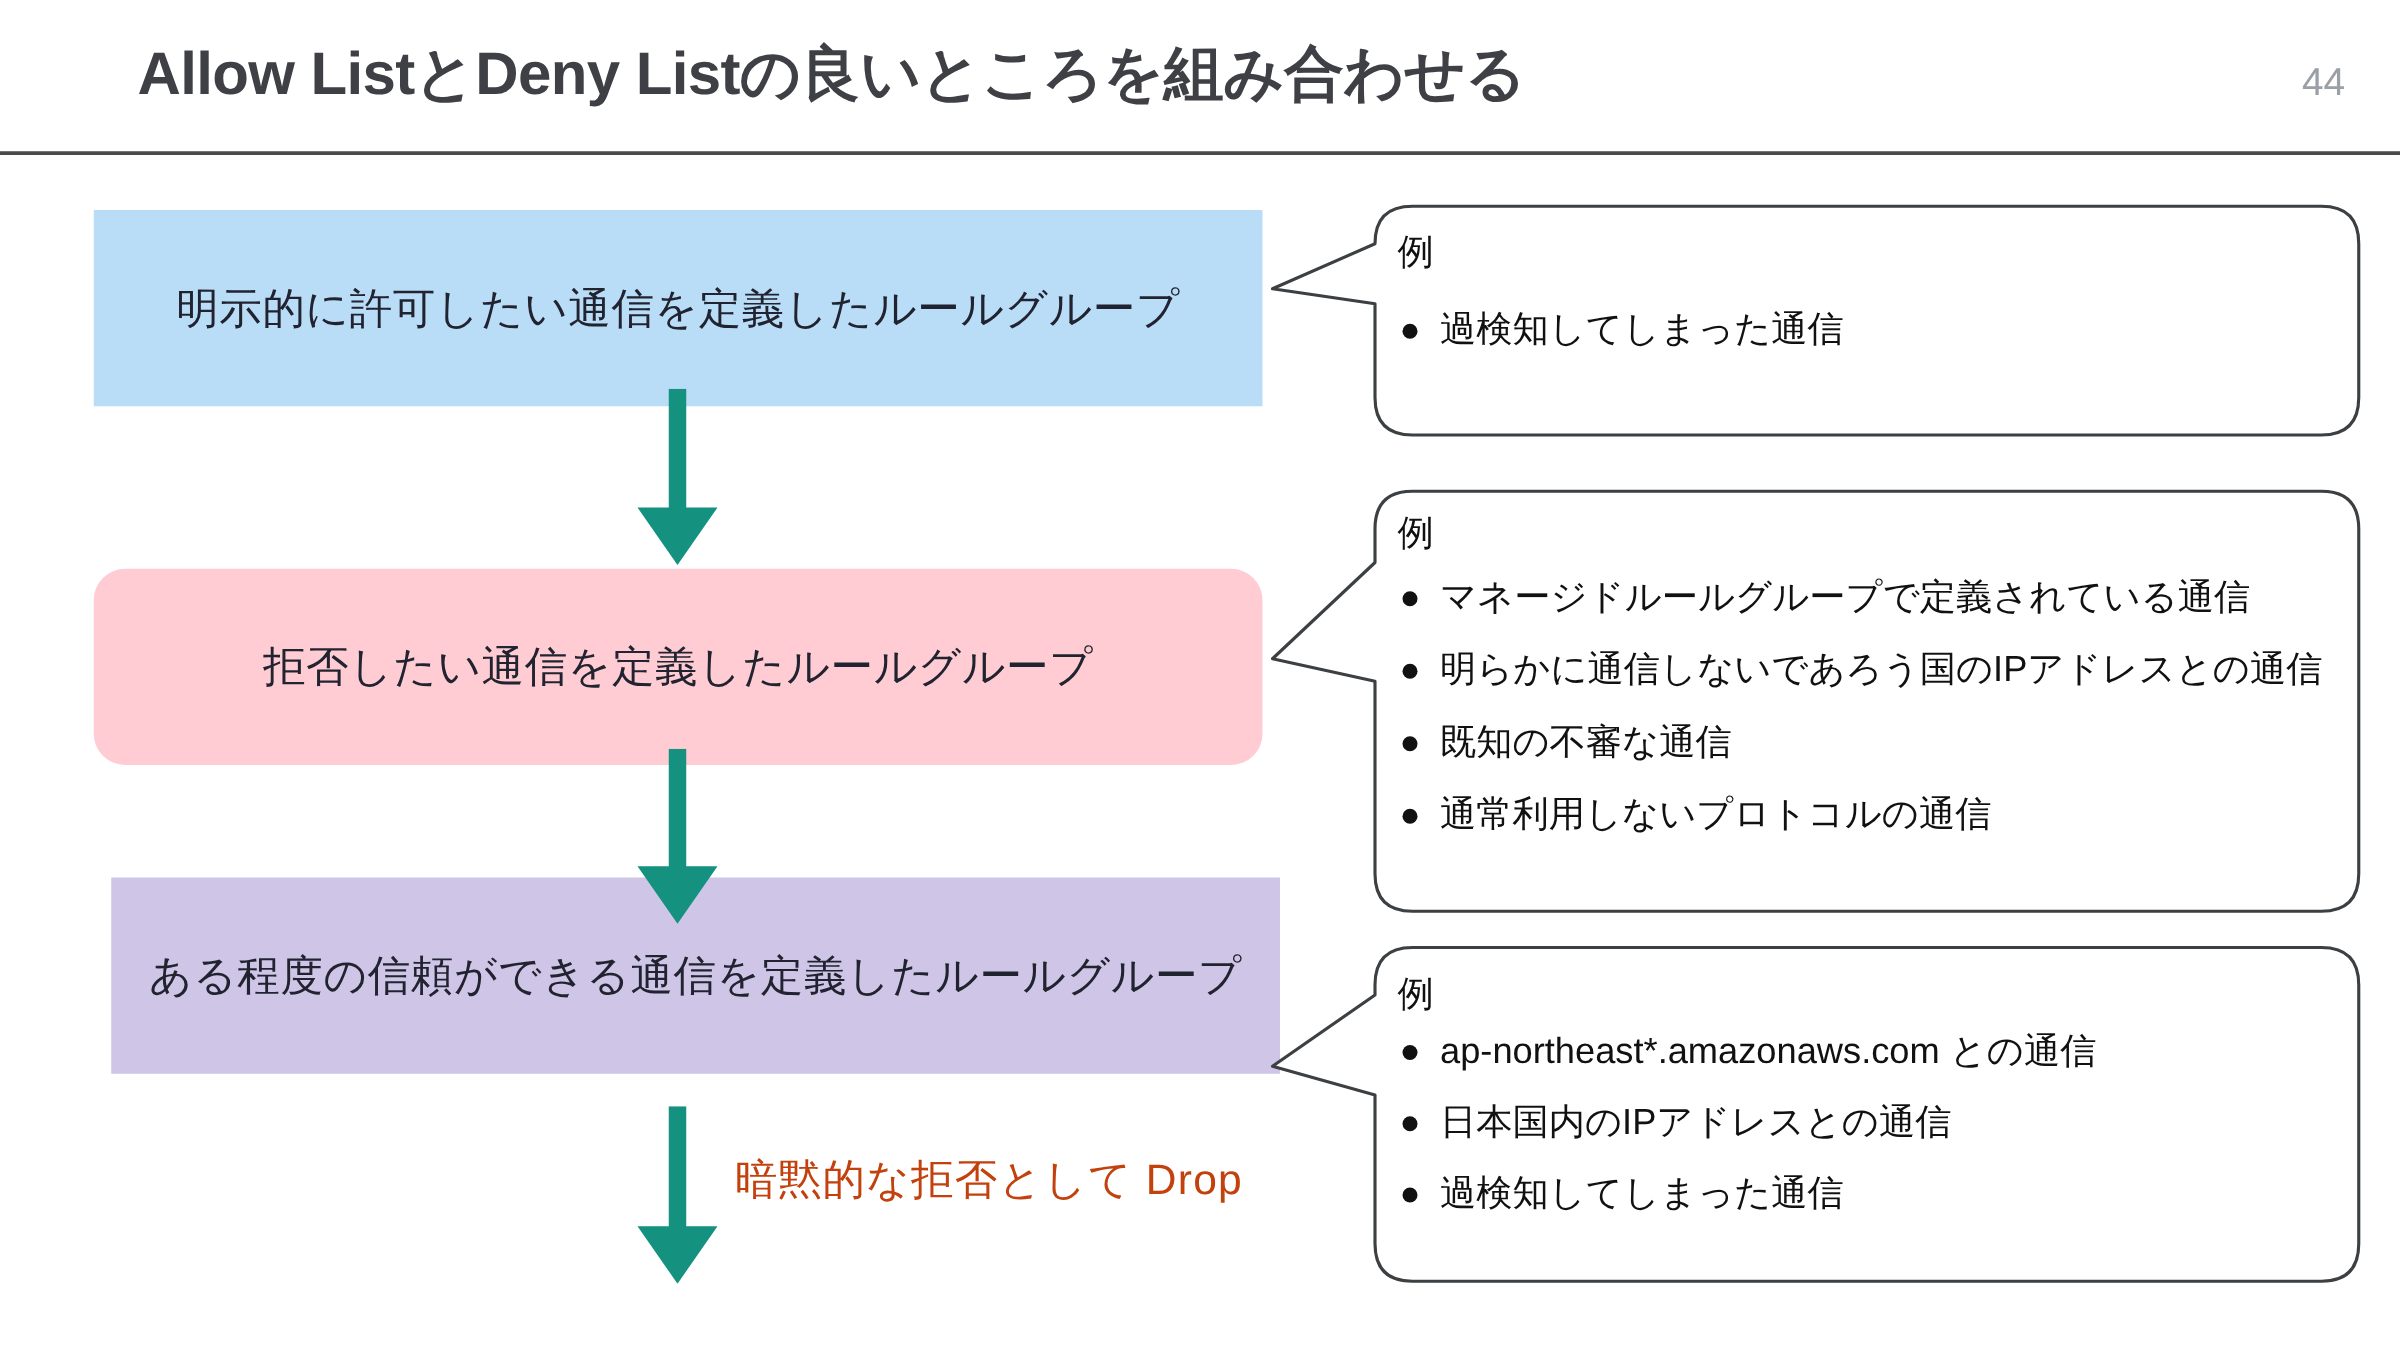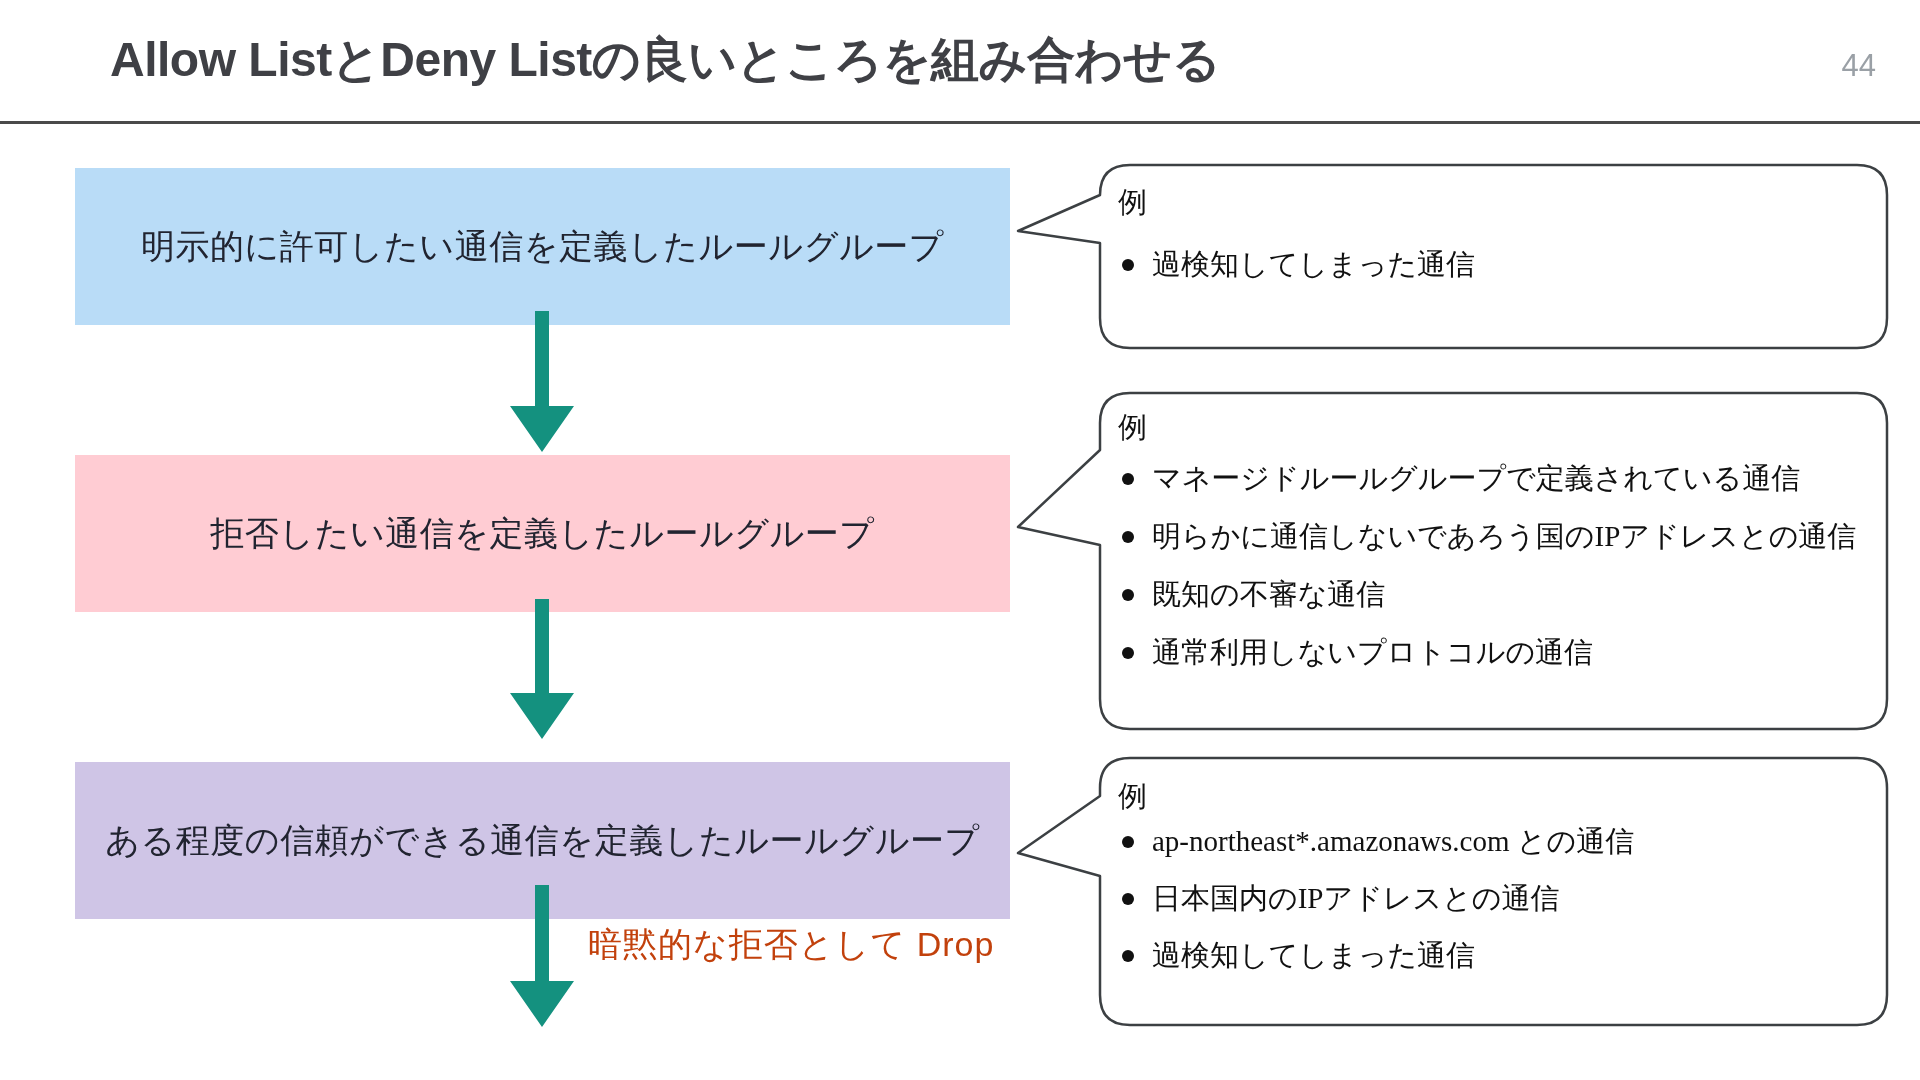--- a/index.html
+++ b/index.html
@@ -37,22 +37,22 @@
   }
 
   
   .flow-box{
     position:absolute;left:75px;width:935px;height:157px;
     display:flex;align-items:center;justify-content:center;
     font-size:34px;color:var(--box-text);letter-spacing:0.5px;
     text-align:center;
   }
   .flow-box.allow{top:168px;background:var(--box-allow-bg);}
-  .flow-box.deny {top:455px;background:var(--box-deny-bg);}
-  .flow-box.trust{top:762px;background:var(--box-trust-bg);}
+  .flow-box.deny {top:455px;background:var(--box-deny-bg);border-radius:25px;}
+  .flow-box.trust{top:702px;background:var(--box-trust-bg);margin-left:14px;}
 
   
   .flow-arrow{position:absolute;left:508px;width:68px;}
   .flow-arrow svg{display:block;width:100%;height:100%;}
   .flow-arrow polygon{fill:var(--accent-teal);}
   .arrow-1{top:311px;height:141px;}
   .arrow-2{top:599px;height:140px;}
   .arrow-3{top:885px;height:142px;}
 
   .drop-label{
@@ -75,21 +75,20 @@
   .callout-content{
     position:relative;z-index:1;
     padding:18px 30px 0 102px;color:#111111;
   }
   .callout-heading{font-size:29px;line-height:38px;}
   .callout-items{list-style:none;}
   .callout-items li{
     position:relative;padding-left:34px;
     font-size:29px;line-height:37px;margin-top:21px;
     white-space:nowrap;
-    font-family:Liberation Serif, serif;
   }
   .callout-items li::before{
     content:"";position:absolute;left:4px;top:13px;
     width:12px;height:12px;border-radius:50%;background:#111111;
   }
   .callout-1 .callout-content{padding-top:20px;}
   .callout-1 .callout-items li{margin-top:25px;}
   .callout-2 .callout-content{padding-top:17px;}
   .callout-2 .callout-items li:first-child{margin-top:14px;}
   .callout-3 .callout-content{padding-top:21px;}

